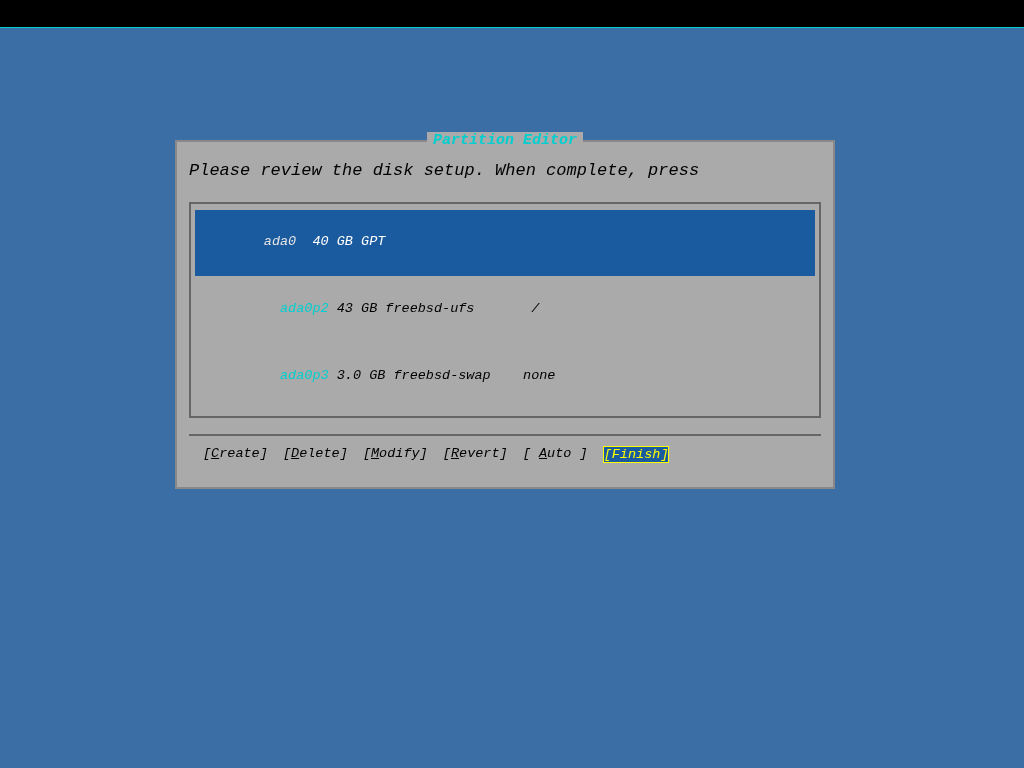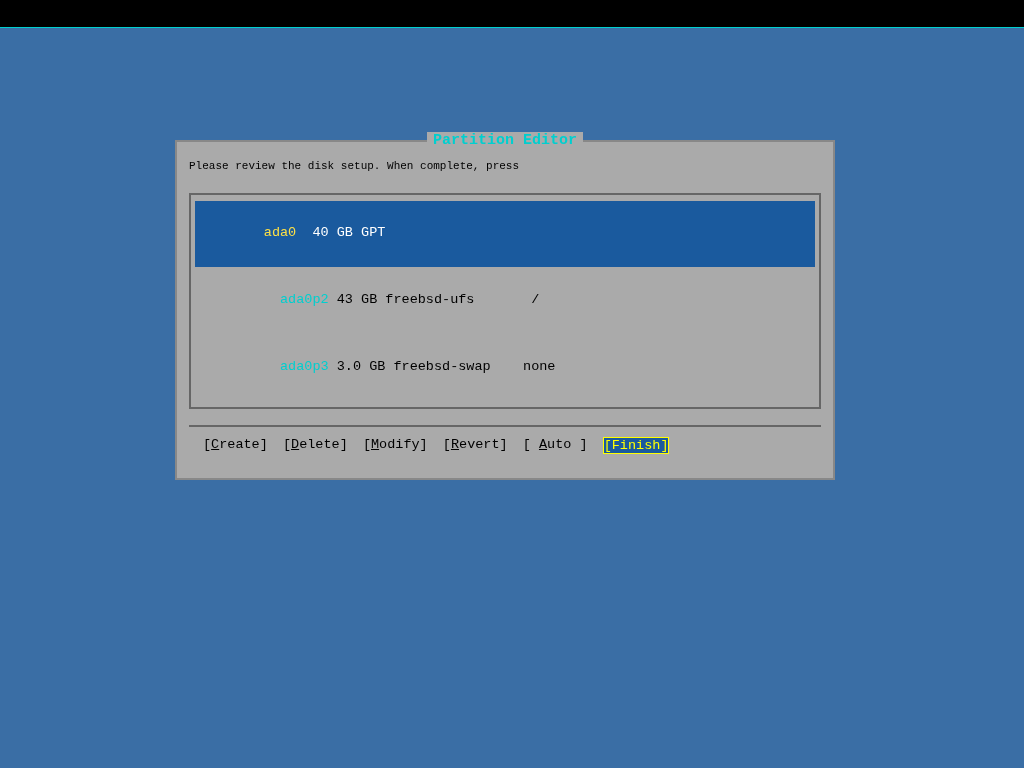--- a/index.html
+++ b/index.html
@@ -1,15 +1,15 @@
 <!DOCTYPE html>
 <html><head>
   <meta charset="utf-8">
   <style>
-    * { margin: 0; padding: 0; box-sizing: border-box; }
+    * { margin: 0; padding: 0; box-sizing: border-box; font-style: italic; }
 
     body {
       width: 1024px;
       height: 768px;
       background-color: #3a6ea5;
       font-family: 'Courier New', Courier, monospace;
       font-size: 14px;
       overflow: hidden;
       position: relative;
     }
@@ -20,21 +20,21 @@
       height: 28px;
       background-color: #000;
       display: flex;
       align-items: center;
       padding: 0 8px;
       border-bottom: 1px solid #00cfcf;
     }
 
     #description-text {
       color: #000;
-      font-size: 11px;
+      font-size: 17px;
       line-height: 1.5;
       margin-bottom: 18px;
     }
 
     
     #partition-box {
       border: 2px solid #666;
       background-color: #aaaaaa;
       padding: 6px 4px;
       margin-bottom: 16px;
@@ -53,21 +53,21 @@
       background-color: #1a5a9e;
       color: #fff;
     }
 
     .partition-row .dev-name {
       color: #00cfcf;
       display: inline;
     }
 
     .partition-row.selected .dev-name {
-      color: #fde047;
+      color: #e5e5e5;
     }
 
     
     #toolbar {
       border-top: 2px solid #666;
       padding: 10px 14px 12px 14px;
       background-color: #aaaaaa;
       display: flex;
       gap: 7px;
       flex-wrap: wrap;

